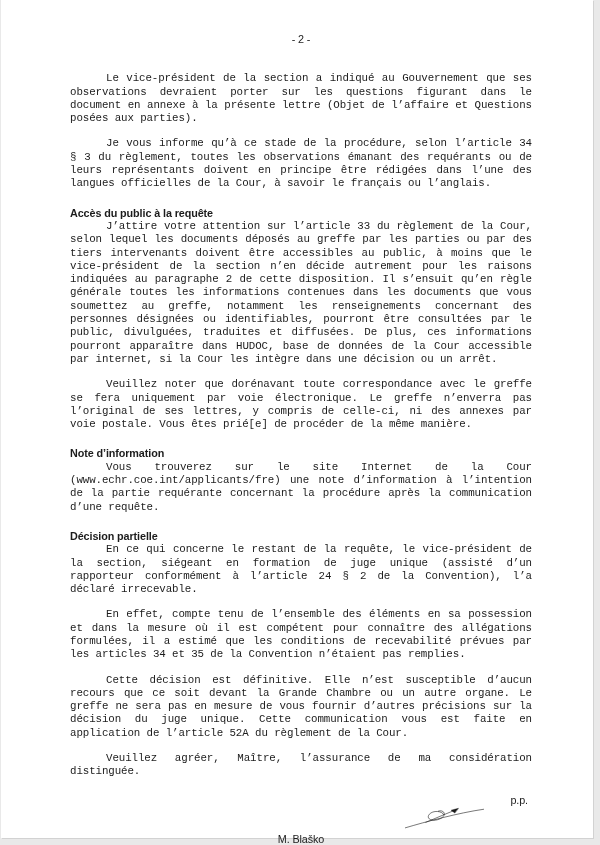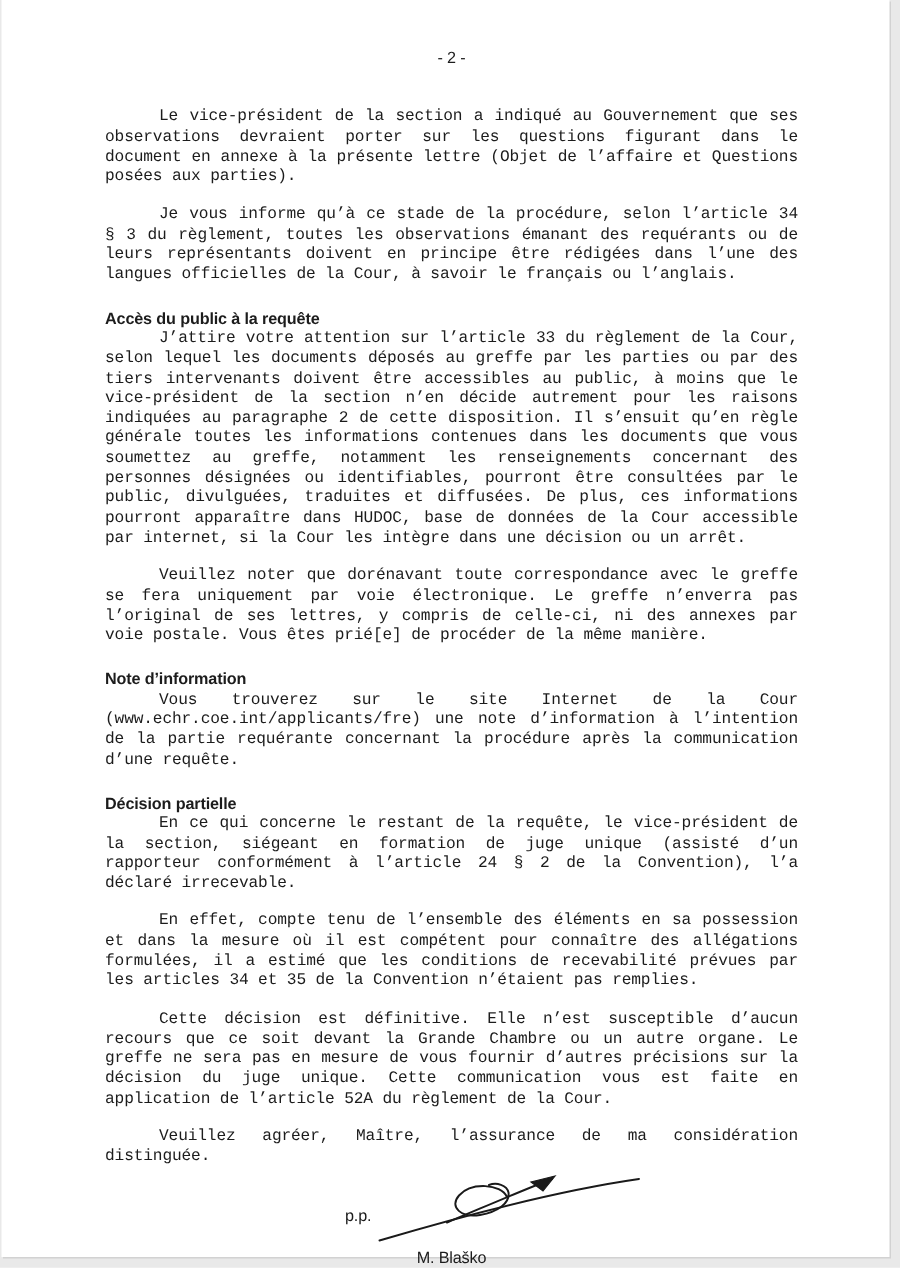--- a/index.html
+++ b/index.html
@@ -38,23 +38,24 @@
   h3.sec-heading {
     font-size: 10.8px;
     font-weight: bold;
     line-height: 13.3px;
     margin-top: 16px;
   }
   .para + .para { margin-top: 12px; }
   .closing { margin-top: 17px; text-align: left; }
   .sig-row {
     display: flex;
-    align-items: center;
+    align-items: flex-end;
     margin: 2px 0 0 160px;
     height: 48px;
+    flex-direction: column;
   }
   .pp-label { padding-top: 13px; margin-right: 4px; white-space: nowrap; }
   .signature-svg { display: block; }
   .signature-svg path { stroke: #1a1a1a; stroke-width: 1.3; fill: none; stroke-linecap: round; }
   .signature-svg path.arrowhead { fill: #1a1a1a; stroke-width: 0.8; }
   .sig-name { text-align: center; margin-top: 4px; }
   .sig-title { text-align: center; }
   .enclosure { margin-top: 0; }
   .enclosure-label { margin-right: 14px; }
 </style>

